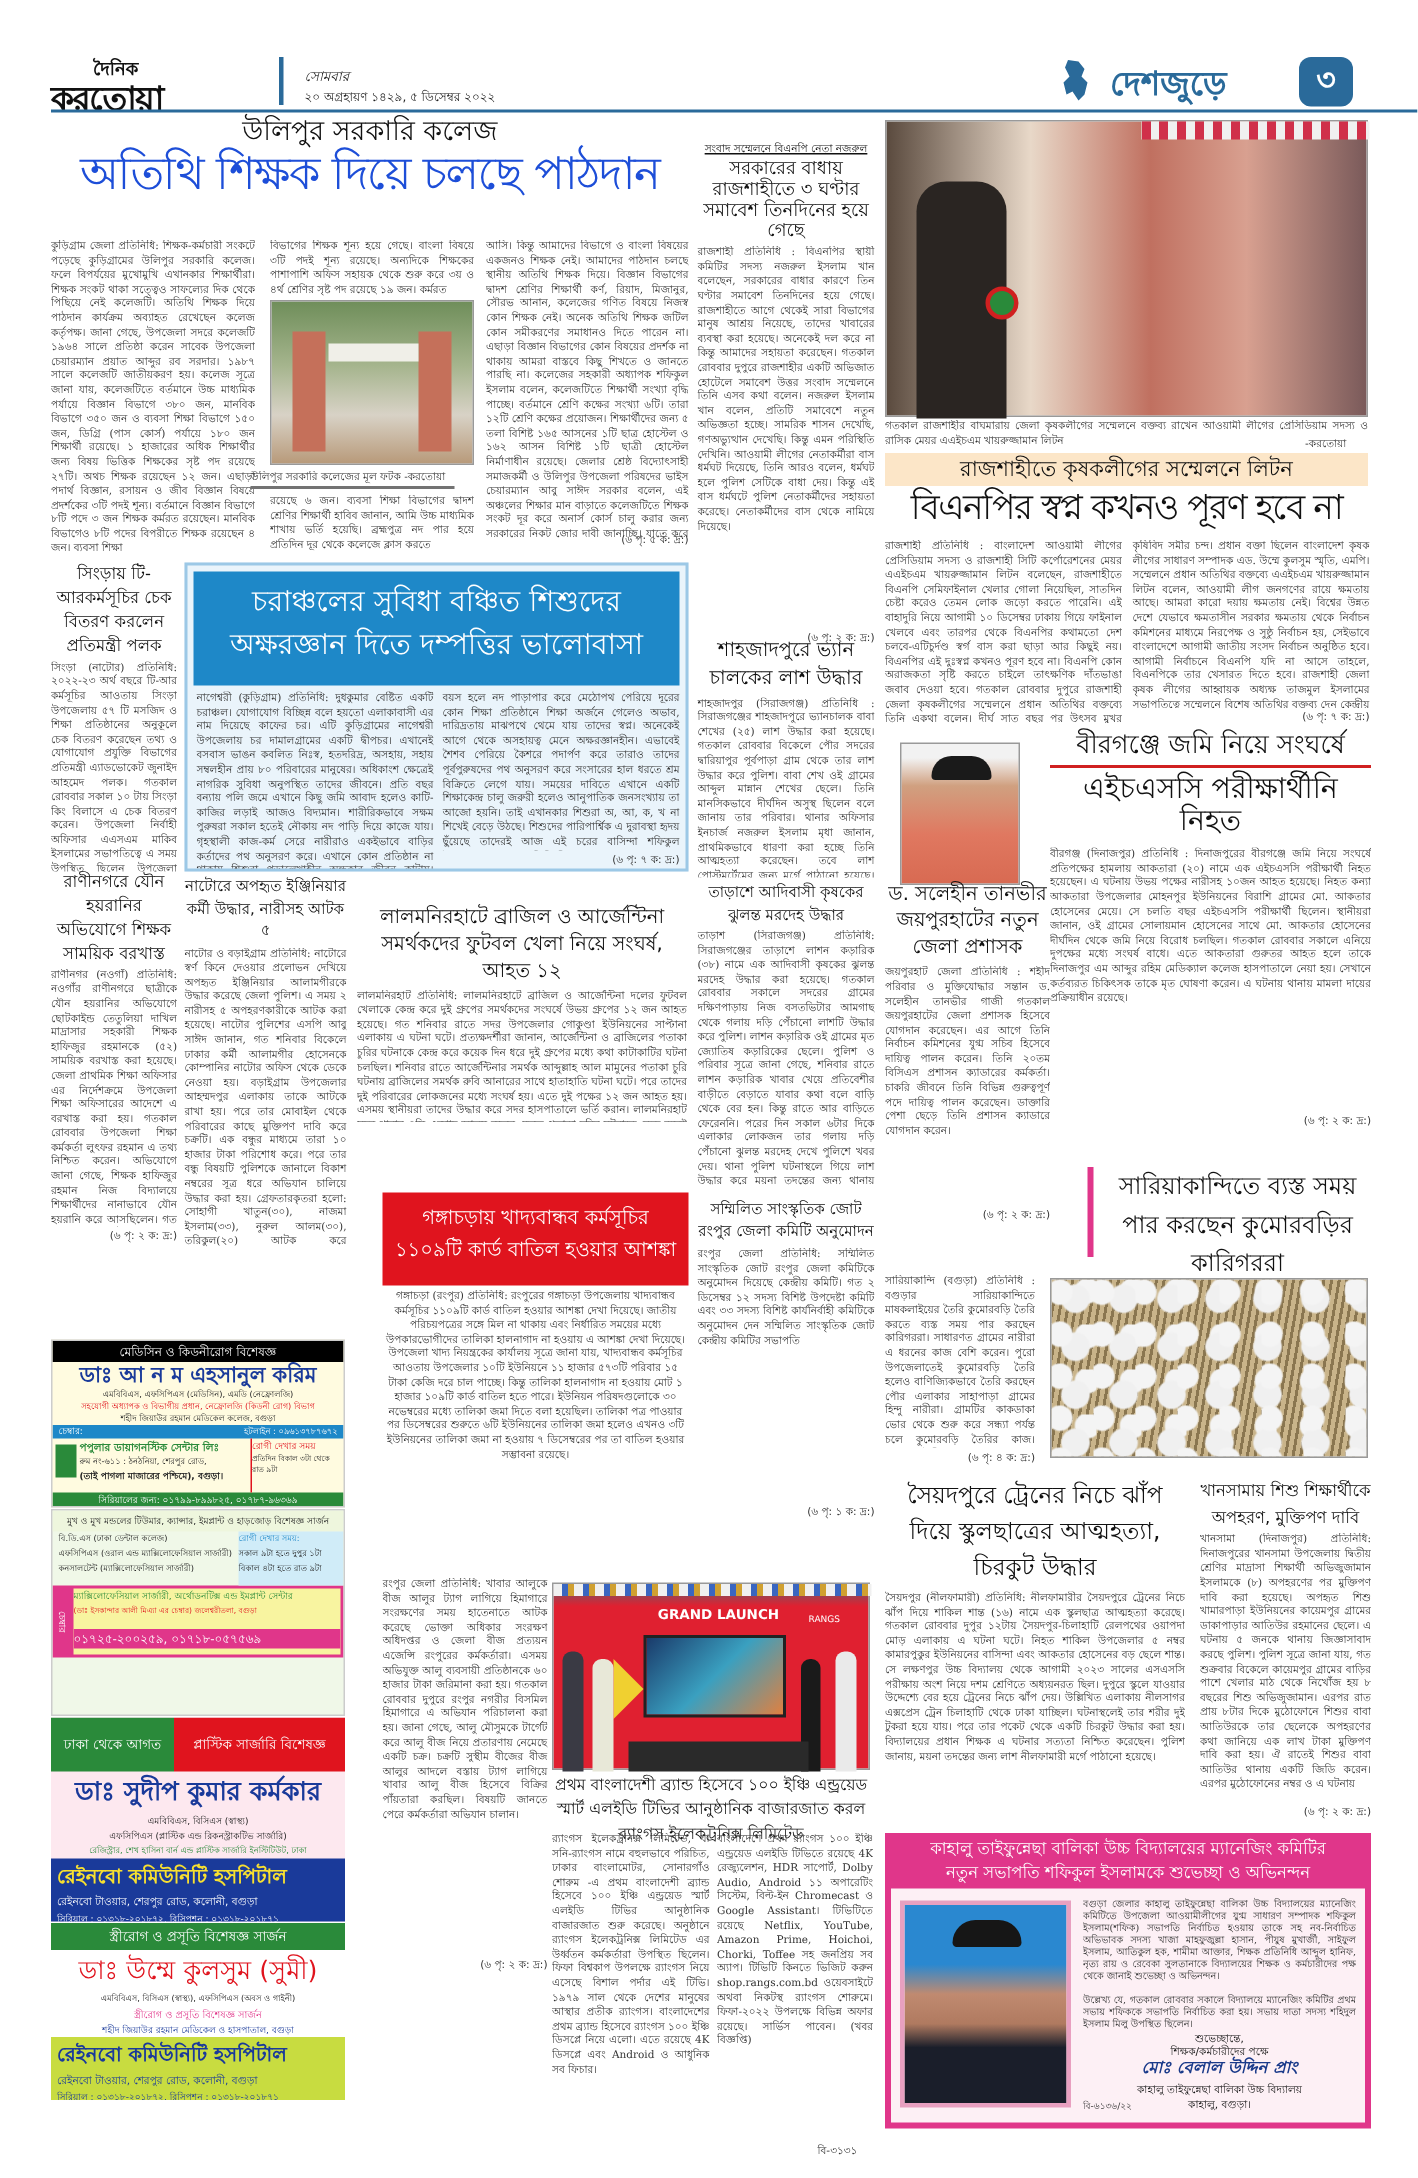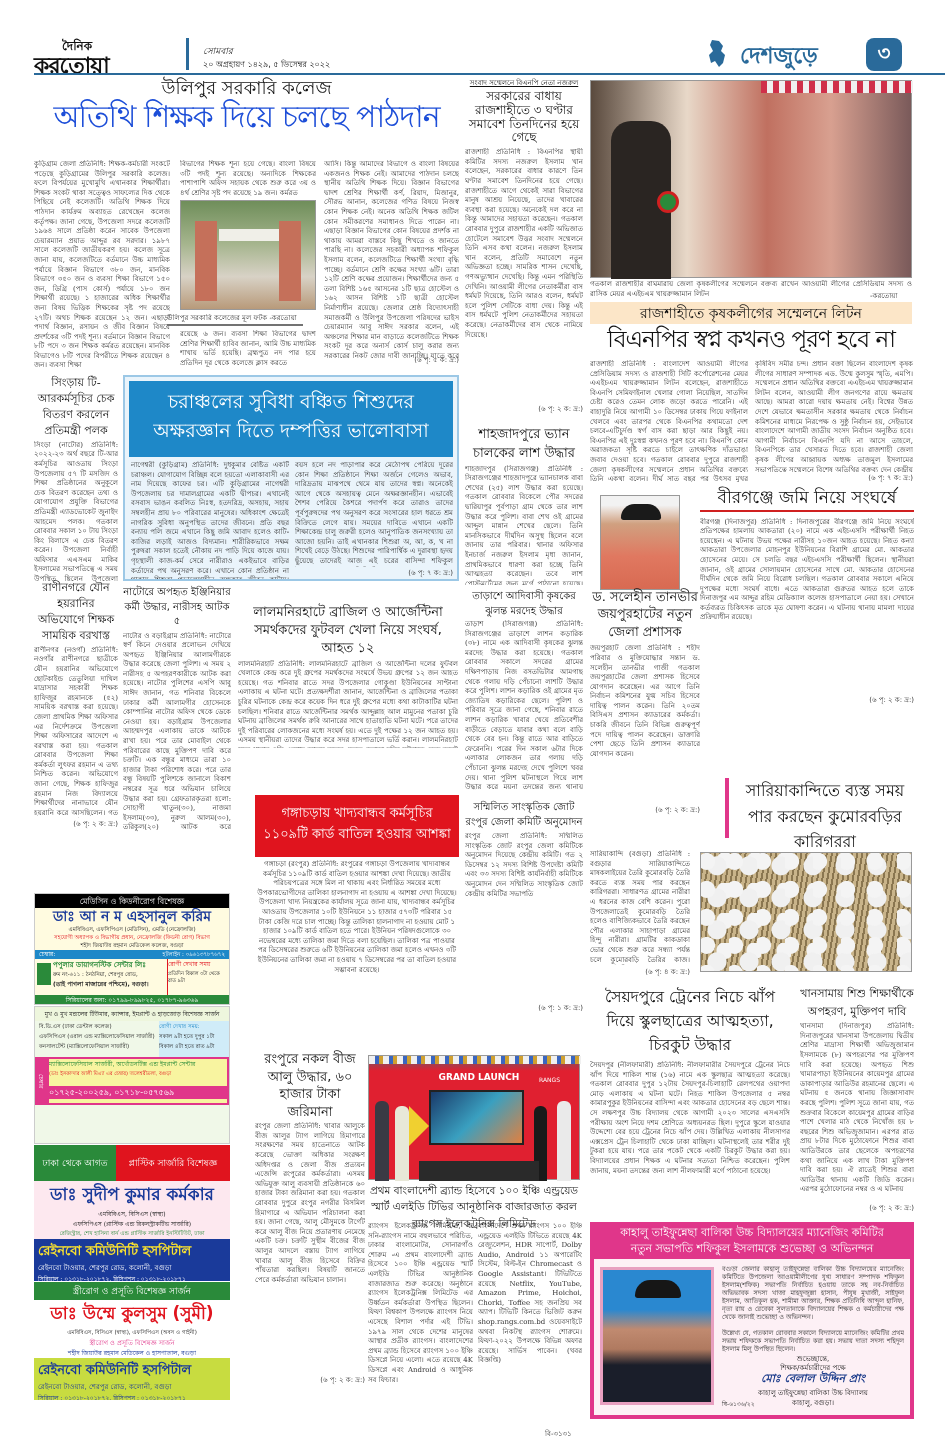--- a/index.html
+++ b/index.html
@@ -44,21 +44,21 @@
     <div style="position:absolute;right:14px;top:20px;width:22px;height:80px;background:#c5705a"></div>
     <div style="position:absolute;left:38px;top:28px;width:60px;height:12px;background:#f0efe8"></div>
   </div>
   <div class="txt" style="position:absolute;left:133px;top:238px;width:136px;height:12px;font-size:7px;border-bottom:2px solid #737373">উলিপুর সরকারি কলেজের মূল ফটক -করতোয়া</div>
   <div class="txt" style="position:absolute;left:146px;top:254px;width:136px;height:40px">রয়েছে ৬ জন। ব্যবসা শিক্ষা বিভাগের দ্বাদশ শ্রেণির শিক্ষার্থী হাবিব জানান, আমি উচ্চ মাধ্যমিক শাখায় ভর্তি হয়েছি। ব্রহ্মপুত্র নদ পার হয়ে প্রতিদিন দূর থেকে কলেজে ক্লাস করতে</div>
   <div class="txt" style="position:absolute;left:290px;top:84px;width:135px;height:200px">আসি। কিন্তু আমাদের বিভাগে ও বাংলা বিষয়ের একজনও শিক্ষক নেই। আমাদের পাঠদান চলছে স্থানীয় অতিথি শিক্ষক দিয়ে। বিজ্ঞান বিভাগের দ্বাদশ শ্রেণির শিক্ষার্থী কর্ণ, রিয়াদ, মিজানুর, সৌরভ আনান, কলেজের গণিত বিষয়ে নিজস্ব কোন শিক্ষক নেই। অনেক অতিথি শিক্ষক জটিল কোন সমীকরণের সমাধানও দিতে পারেন না। এছাড়া বিজ্ঞান বিভাগের কোন বিষয়ের প্রদর্শক না থাকায় আমরা বাস্তবে কিছু শিখতে ও জানতে পারছি না। কলেজের সহকারী অধ্যাপক শফিকুল ইসলাম বলেন, কলেজটিতে শিক্ষার্থী সংখ্যা বৃদ্ধি পাচ্ছে। বর্তমানে শ্রেণি কক্ষের সংখ্যা ৬টি। তারা ১২টি শ্রেণি কক্ষের প্রয়োজন। শিক্ষার্থীদের জন্য ৫ তলা বিশিষ্ট ১৬৫ আসনের ১টি ছাত্র হোস্টেল ও ১৬২ আসন বিশিষ্ট ১টি ছাত্রী হোস্টেল নির্মাণাধীন রয়েছে। জেলার শ্রেষ্ঠ বিদ্যোৎসাহী সমাজকর্মী ও উলিপুর উপজেলা পরিষদের ভাইস চেয়ারম্যান আবু সাঈদ সরকার বলেন, এই অঞ্চলের শিক্ষার মান বাড়াতে কলেজটিতে শিক্ষক সংকট দূর করে অনার্স কোর্স চালু করার জন্য সরকারের নিকট জোর দাবী জানাচ্ছি। যাতে করে এলাকার শিক্ষার্থীরা বাড়ি থেকে</div>
   <div class="cont" style="position:absolute;left:290px;top:278px;width:135px">(৬ পৃ: ৫ ক: দ্র:)</div>
 </div>
 
 <div class="abs" style="left:465px;top:76px;width:118px;height:345px">
-  <div class="hd" style="font-size:7px;text-decoration:underline;margin-top:3px">সংবাদ সম্মেলনে বিএনপি নেতা নজরুল</div>
+  <div class="hd" style="font-size:7px;text-decoration:underline;margin-top:19px">সংবাদ সম্মেলনে বিএনপি নেতা নজরুল</div>
   <div class="hd" style="font-size:12px;margin-top:3px">সরকারের বাধায় রাজশাহীতে ৩ ঘণ্টার সমাবেশ তিনদিনের হয়ে গেছে</div>
   <div class="txt" style="height:255px;margin-top:3px">রাজশাহী প্রতিনিধি : বিএনপির স্থায়ী কমিটির সদস্য নজরুল ইসলাম খান বলেছেন, সরকারের বাধার কারণে তিন ঘণ্টার সমাবেশ তিনদিনের হয়ে গেছে। রাজশাহীতে আগে থেকেই সারা বিভাগের মানুষ আশ্রয় নিয়েছে, তাদের খাবারের ব্যবস্থা করা হয়েছে। অনেকেই দল করে না কিন্তু আমাদের সহায়তা করেছেন। গতকাল রোববার দুপুরে রাজশাহীর একটি অভিজাত হোটেলে সমাবেশ উত্তর সংবাদ সম্মেলনে তিনি এসব কথা বলেন। নজরুল ইসলাম খান বলেন, প্রতিটি সমাবেশে নতুন অভিজ্ঞতা হচ্ছে। সামরিক শাসন দেখেছি, গণঅভ্যুত্থান দেখেছি। কিন্তু এমন পরিস্থিতি দেখিনি। আওয়ামী লীগের নেতাকর্মীরা বাস ধর্মঘট দিয়েছে, তিনি আরও বলেন, ধর্মঘট হলে পুলিশ সেটিকে বাধা দেয়। কিন্তু এই বাস ধর্মঘটে পুলিশ নেতাকর্মীদের সহায়তা করেছে। নেতাকর্মীদের বাস থেকে নামিয়ে দিয়েছে।</div>
   <div class="cont">(৬ পৃ: ২ ক: দ্র:)</div>
 </div>
 
 <div class="abs photo" style="left:590px;top:80px;width:322px;height:198px;background:linear-gradient(90deg,#5a4a3e 0%,#e8d8c8 30%,#c07060 55%,#d8a090 75%,#7a5a5a 100%)">
   <div style="position:absolute;left:170px;top:0;width:152px;height:12px;background:repeating-linear-gradient(90deg,#d0304a 0 6px,#f0f0f0 6px 12px)"></div>
   <div style="position:absolute;left:20px;top:40px;width:60px;height:158px;background:#2a2522;border-radius:20px 20px 0 0"></div>
   <div style="position:absolute;left:66px;top:110px;width:22px;height:22px;border-radius:50%;background:#2a8a3a;border:3px solid #d02020"></div>
 </div>
@@ -87,20 +87,21 @@
 </div>
 <div class="abs" style="left:590px;top:590px;width:110px;height:250px">
   <div class="hd" style="font-size:13px">ড. সলেহীন তানভীর</div>
   <div class="hd" style="font-size:13px;line-height:1.4">জয়পুরহাটের নতুন জেলা প্রশাসক</div>
   <div class="txt" style="height:160px;margin-top:3px">জয়পুরহাট জেলা প্রতিনিধি : শহীদ পরিবার ও মুক্তিযোদ্ধার সন্তান ড. সলেহীন তানভীর গাজী গতকাল জয়পুরহাটের জেলা প্রশাসক হিসেবে যোগদান করেছেন। এর আগে তিনি নির্বাচন কমিশনের যুগ্ম সচিব হিসেবে দায়িত্ব পালন করেন। তিনি ২০তম বিসিএস প্রশাসন ক্যাডারের কর্মকর্তা। চাকরি জীবনে তিনি বিভিন্ন গুরুত্বপূর্ণ পদে দায়িত্ব পালন করেছেন। ডাক্তারি পেশা ছেড়ে তিনি প্রশাসন ক্যাডারে যোগদান করেন।</div>
   <div class="cont">(৬ পৃ: ২ ক: দ্র:)</div>
 </div>
 
 <div class="abs" style="left:700px;top:488px;width:214px;height:345px">
   <div class="hd" style="font-size:17px;border-bottom:2px solid #d02020;padding-bottom:2px">বীরগঞ্জে জমি নিয়ে সংঘর্ষে</div>
+  <div class="hd" style="font-size:19px;margin-top:4px">এইচএসসি পরীক্ষার্থীনি নিহত</div>
   <div class="txt" style="height:176px;margin-top:6px">বীরগঞ্জ (দিনাজপুর) প্রতিনিধি : দিনাজপুরের বীরগঞ্জে জমি নিয়ে সংঘর্ষে প্রতিপক্ষের হামলায় আকতারা (২০) নামে এক এইচএসসি পরীক্ষার্থী নিহত হয়েছেন। এ ঘটনায় উভয় পক্ষের নারীসহ ১০জন আহত হয়েছে। নিহত কন্যা আকতারা উপজেলার মোহনপুর ইউনিয়নের বিরাশি গ্রামের মো. আকতার হোসেনের মেয়ে। সে চলতি বছর এইচএসসি পরীক্ষার্থী ছিলেন। স্থানীয়রা জানান, ওই গ্রামের সোলায়মান হোসেনের সাথে মো. আকতার হোসেনের দীর্ঘদিন থেকে জমি নিয়ে বিরোধ চলছিল। গতকাল রোববার সকালে এনিয়ে দুপক্ষের মধ্যে সংঘর্ষ বাধে। এতে আকতারা গুরুতর আহত হলে তাকে দিনাজপুর এম আব্দুর রহিম মেডিক্যাল কলেজ হাসপাতালে নেয়া হয়। সেখানে কর্তব্যরত চিকিৎসক তাকে মৃত ঘোষণা করেন। এ ঘটনায় থানায় মামলা দায়ের প্রক্রিয়াধীন রয়েছে।</div>
   <div class="cont">(৬ পৃ: ২ ক: দ্র:)</div>
 </div>
 
 <div class="abs" style="left:34px;top:375px;width:84px;height:200px">
   <div class="hd" style="font-size:11px;line-height:1.45">সিংড়ায় টি-আরকর্মসূচির চেক বিতরণ করলেন প্রতিমন্ত্রী পলক</div>
   <div class="txt" style="height:140px;margin-top:2px">সিংড়া (নাটোর) প্রতিনিধি: ২০২২-২৩ অর্থ বছরে টি-আর কর্মসূচির আওতায় সিংড়া উপজেলায় ৫৭ টি মসজিদ ও শিক্ষা প্রতিষ্ঠানের অনুকূলে চেক বিতরণ করেছেন তথ্য ও যোগাযোগ প্রযুক্তি বিভাগের প্রতিমন্ত্রী এ্যাডভোকেট জুনাইদ আহমেদ পলক। গতকাল রোববার সকাল ১০ টায় সিংড়া কিং বিলাসে এ চেক বিতরণ করেন। উপজেলা নির্বাহী অফিসার এএসএম মাকিব ইসলামের সভাপতিত্বে এ সময় উপস্থিত ছিলেন উপজেলা আওয়ামী লীগের সভাপতি এ্যাডভোকেট ওহিদুর রহমান শেখ, পৌর আওয়ামী লীগের সাধারণ সম্পাদক শামীম আল রাজী, উপজেলা ভাইস চেয়ারম্যান মজনু প্রাং সহ অন্যান্য নেতাকর্মী ও সাংবাদিকবৃন্দ।</div>
 </div>
 <div class="abs" style="left:34px;top:580px;width:84px;height:240px">
   <div class="hd" style="font-size:11px;line-height:1.45">রাণীনগরে যৌন হয়রানির অভিযোগে শিক্ষক সাময়িক বরখাস্ত</div>
@@ -128,21 +129,20 @@
   <div class="txt" style="height:190px;margin-top:3px;text-align:center">গঙ্গাচড়া (রংপুর) প্রতিনিধি: রংপুরের গঙ্গাচড়া উপজেলায় খাদ্যবান্ধব কর্মসূচির ১১০৯টি কার্ড বাতিল হওয়ার আশঙ্কা দেখা দিয়েছে। জাতীয় পরিচয়পত্রের সঙ্গে মিল না থাকায় এবং নির্ধারিত সময়ের মধ্যে উপকারভোগীদের তালিকা হালনাগাদ না হওয়ায় এ আশঙ্কা দেখা দিয়েছে। উপজেলা খাদ্য নিয়ন্ত্রকের কার্যালয় সূত্রে জানা যায়, খাদ্যবান্ধব কর্মসূচির আওতায় উপজেলার ১০টি ইউনিয়নে ১১ হাজার ৫৭৩টি পরিবার ১৫ টাকা কেজি দরে চাল পাচ্ছে। কিন্তু তালিকা হালনাগাদ না হওয়ায় মোট ১ হাজার ১০৯টি কার্ড বাতিল হতে পারে। ইউনিয়ন পরিষদগুলোকে ৩০ নভেম্বরের মধ্যে তালিকা জমা দিতে বলা হয়েছিল। তালিকা পত্র পাওয়ার পর ডিসেম্বরের শুরুতে ৬টি ইউনিয়নের তালিকা জমা হলেও এখনও ৩টি ইউনিয়নের তালিকা জমা না হওয়ায় ৭ ডিসেম্বরের পর তা বাতিল হওয়ার সম্ভাবনা রয়েছে।</div>
 </div>
 
 <div class="abs" style="left:465px;top:800px;width:118px;height:245px">
   <div class="hd" style="font-size:10px;line-height:1.45">সম্মিলিত সাংস্কৃতিক জোট রংপুর জেলা কমিটি অনুমোদন</div>
   <div class="txt" style="height:170px;margin-top:3px">রংপুর জেলা প্রতিনিধি: সম্মিলিত সাংস্কৃতিক জোট রংপুর জেলা কমিটিকে অনুমোদন দিয়েছে কেন্দ্রীয় কমিটি। গত ২ ডিসেম্বর ১২ সদস্য বিশিষ্ট উপদেষ্টা কমিটি এবং ৩৩ সদস্য বিশিষ্ট কার্যনির্বাহী কমিটিকে অনুমোদন দেন সম্মিলিত সাংস্কৃতিক জোট কেন্দ্রীয় কমিটির সভাপতি</div>
   <div class="cont">(৬ পৃ: ১ ক: দ্র:)</div>
 </div>
 
 <div class="abs" style="left:255px;top:1050px;width:110px;height:325px">
-  <div class="hd" style="font-size:13px;line-height:1.35">রংপুরে নকল বীজ আলু উদ্ধার, ৬০ হাজার টাকা জরিমানা</div>
   <div class="txt" style="height:252px;margin-top:2px">রংপুর জেলা প্রতিনিধি: খাবার আলুকে বীজ আলুর ট্যাগ লাগিয়ে হিমাগারে সংরক্ষণের সময় হাতেনাতে আটক করেছে ভোক্তা অধিকার সংরক্ষণ অধিদপ্তর ও জেলা বীজ প্রত্যয়ন এজেন্সি রংপুরের কর্মকর্তারা। এসময় অভিযুক্ত আলু ব্যবসায়ী প্রতিষ্ঠানকে ৬০ হাজার টাকা জরিমানা করা হয়। গতকাল রোববার দুপুরে রংপুর নগরীর বিসমিল হিমাগারে এ অভিযান পরিচালনা করা হয়। জানা গেছে, আলু মৌসুমকে টার্গেট করে আলু বীজ নিয়ে প্রতারণায় নেমেছে একটি চক্র। চক্রটি সুস্থীম বীজের বীজ আলুর আদলে বস্তায় ট্যাগ লাগিয়ে খাবার আলু বীজ হিসেবে বিক্রির পাঁয়তারা করছিল। বিষয়টি জানতে পেরে কর্মকর্তারা অভিযান চালান।</div>
   <div class="cont">(৬ পৃ: ২ ক: দ্র:)</div>
 </div>
 
 <div class="abs photo" style="left:368px;top:1055px;width:212px;height:125px;background:linear-gradient(180deg,#5a6470 0%,#e02030 12%,#e02030 100%)">
   <div style="position:absolute;left:0;top:0;width:212px;height:8px;background:repeating-linear-gradient(90deg,#f0f0f0 0 6px,#3a66c0 6px 10px,#d0a030 10px 14px)"></div>
   <div style="position:absolute;left:60px;top:16px;width:100px;text-align:center;color:#fff;font-size:9px;font-weight:bold">GRAND LAUNCH</div>
   <div style="position:absolute;left:170px;top:20px;color:#fff;font-size:6px">RANGS</div>
   <div style="position:absolute;left:60px;top:34px;width:95px;height:55px;background:linear-gradient(135deg,#1a3a6a,#3aa0c0 50%,#e08040);border:2px solid #222"></div>
   <div style="position:absolute;left:40px;top:50px;width:0;height:0;border-left:20px solid #f0d030;border-top:20px solid transparent;border-bottom:20px solid transparent"></div>
@@ -256,21 +256,21 @@
   <div class="ad-row" style="height:10px;font-size:5.5px;color:#2a8a3a">রেজিস্ট্রার, শেখ হাসিনা বার্ন এন্ড প্লাস্টিক সার্জারি ইনস্টিটিউট, ঢাকা</div>
   <div style="background:#1a3a9a;height:54px;padding:2px 4px;overflow:hidden">
     <div style="color:#f8e030;font-size:13px;font-weight:bold;white-space:nowrap">রেইনবো কমিউনিটি হসপিটাল</div>
     <div style="color:#fff;font-size:7px;white-space:nowrap">রেইনবো টাওয়ার, শেরপুর রোড, কলোনী, বগুড়া</div>
     <div style="color:#fff;font-size:6px;white-space:nowrap">সিরিয়াল : ০১৩১৮-২০১৮৭২, রিসিপশন : ০১৩১৮-২০১৮৭১</div>
   </div>
 </div>
 
 <div class="abs ad" style="left:34px;top:1282px;width:196px;height:118px;background:#fff">
   <div class="ad-row" style="height:18px;background:#2a8a3a;color:#fff;font-size:9px">স্ত্রীরোগ ও প্রসূতি বিশেষজ্ঞ সার্জন</div>
-  <div class="ad-row" style="height:28px;color:#e0141e;font-size:17px;font-weight:bold">ডাঃ উম্মে কুলসুম (সুমী)</div>
+  <div class="ad-row" style="height:28px;color:#e0141e;font-size:17px;font-weight:normal">ডাঃ উম্মে কুলসুম (সুমী)</div>
   <div class="ad-row" style="height:10px;font-size:5.5px">এমবিবিএস, বিসিএস (স্বাস্থ্য), এফসিপিএস (অবস ও গাইনী)</div>
   <div class="ad-row" style="height:10px;font-size:6.5px;color:#e0368a">স্ত্রীরোগ ও প্রসূতি বিশেষজ্ঞ সার্জন</div>
   <div class="ad-row" style="height:10px;font-size:6px;color:#1a3a9a">শহীদ জিয়াউর রহমান মেডিকেল ও হাসপাতাল, বগুড়া</div>
   <div style="background:#c8dc40;height:42px;padding:2px 4px;overflow:hidden">
     <div style="color:#1a3a9a;font-size:13px;font-weight:bold;white-space:nowrap">রেইনবো কমিউনিটি হসপিটাল</div>
     <div style="color:#1a3a9a;font-size:7px;white-space:nowrap">রেইনবো টাওয়ার, শেরপুর রোড, কলোনী, বগুড়া</div>
     <div style="color:#1a3a9a;font-size:6px;white-space:nowrap">সিরিয়াল : ০১৩১৮-২০১৮৭২, রিসিপশন : ০১৩১৮-২০১৮৭১</div>
   </div>
 </div>
 

